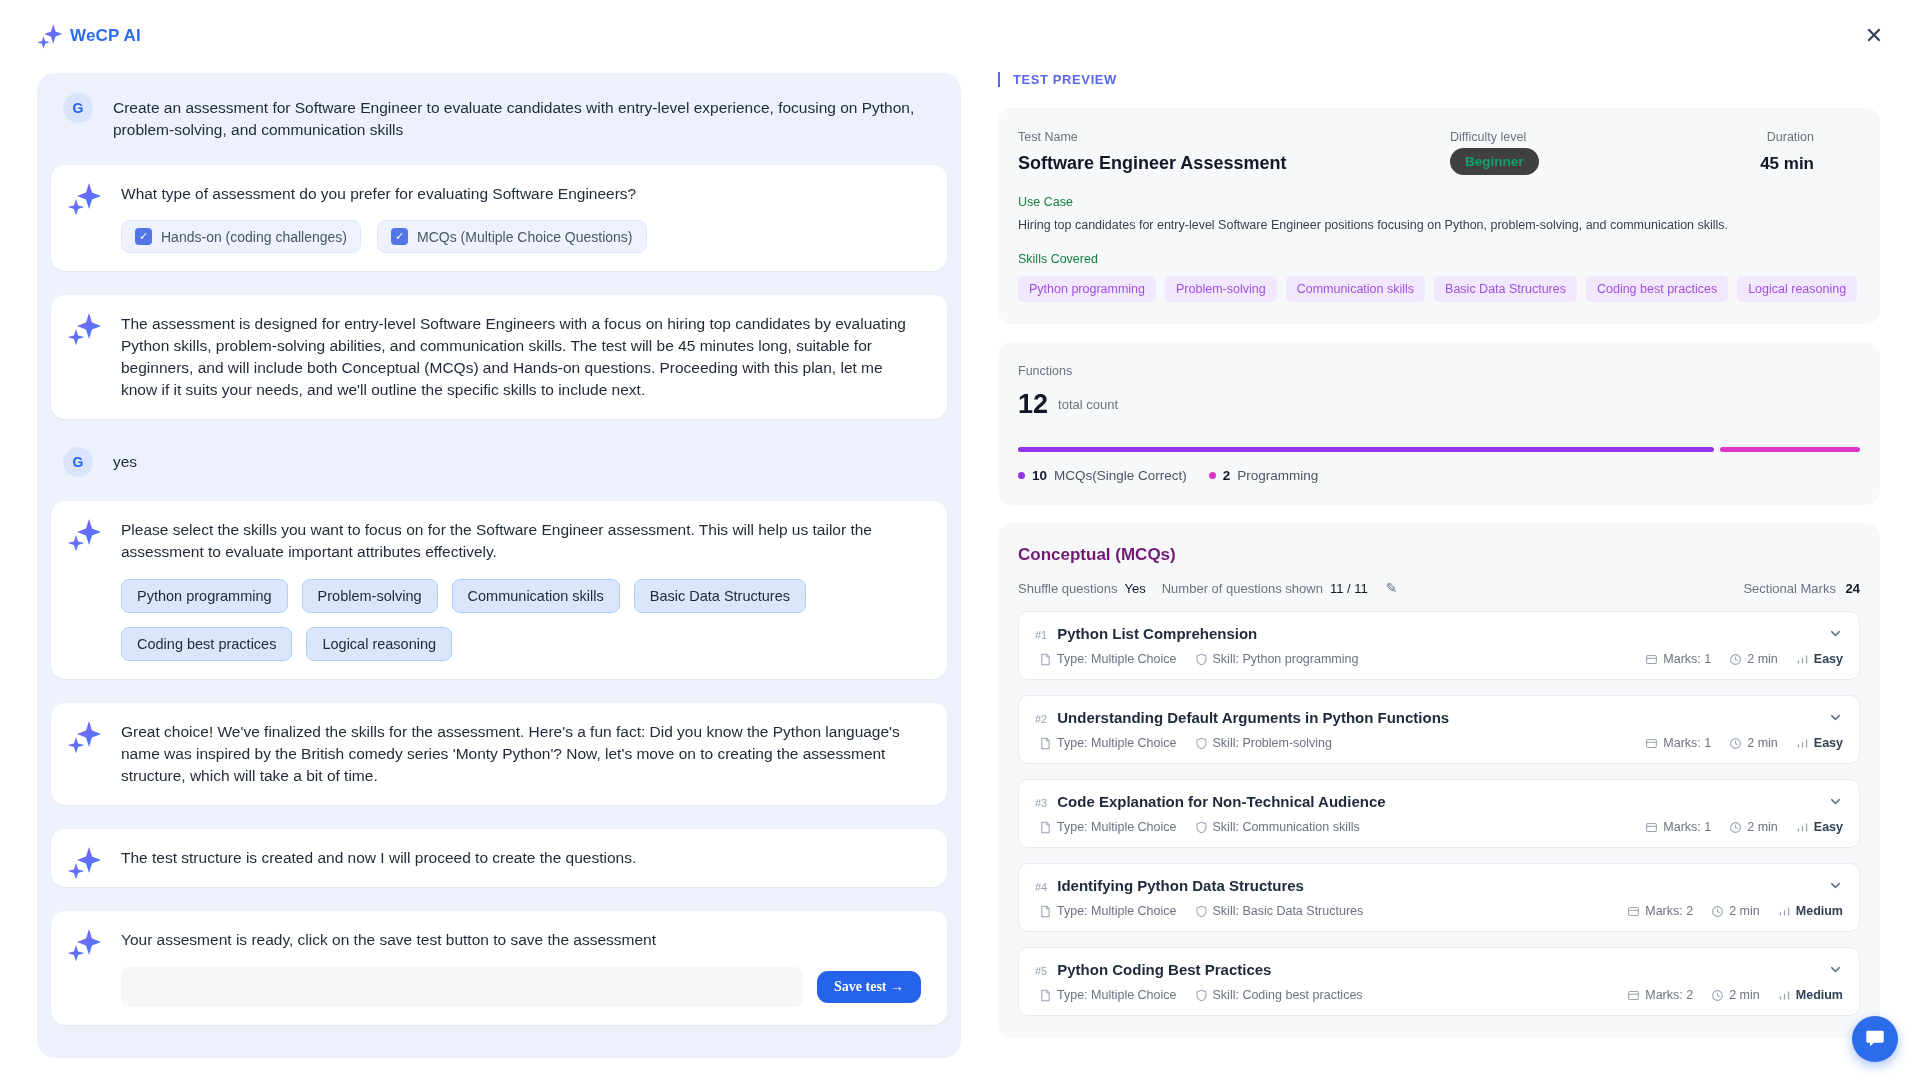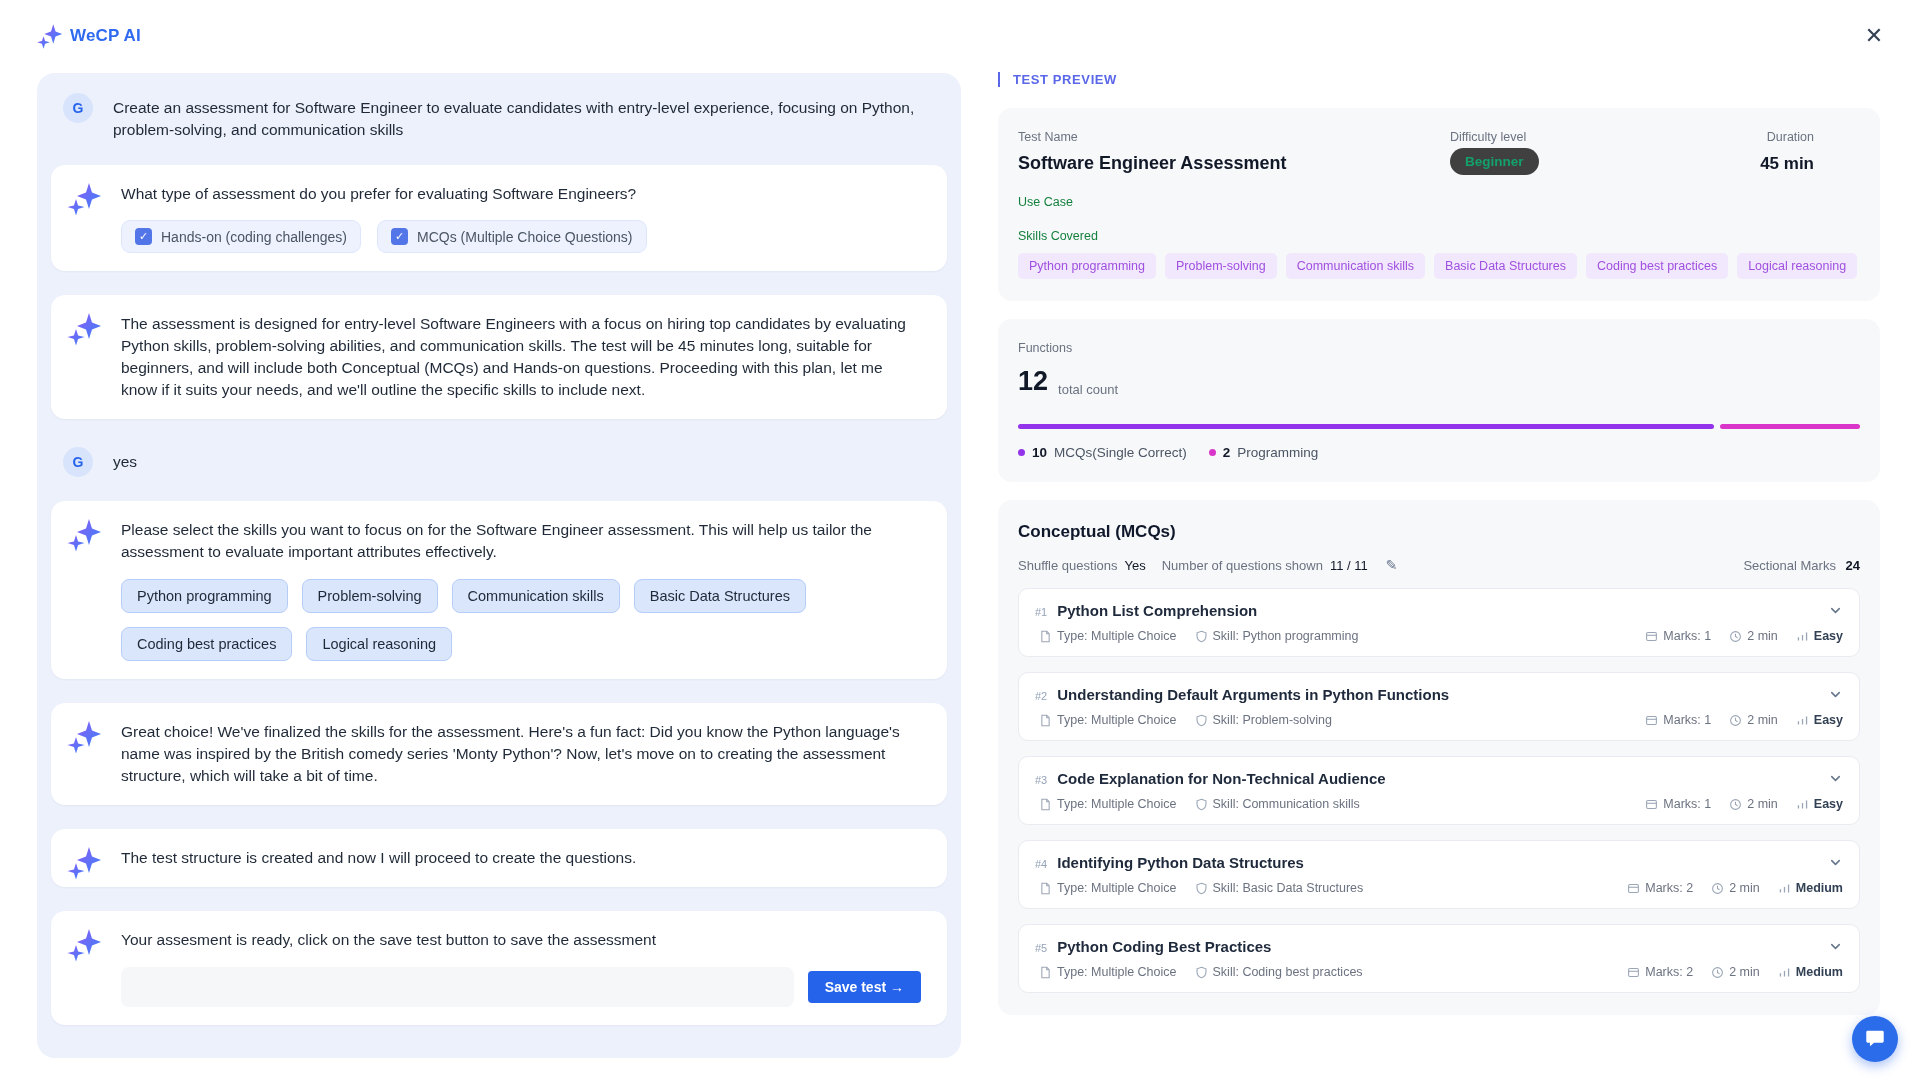--- a/index.html
+++ b/index.html
@@ -21,50 +21,50 @@
   .msg-ai{position:relative;background:#fff;border-radius:14px;padding:18px 26px 18px 70px;box-shadow:0 1px 2px rgba(30,41,59,.05)}
   .spark{position:absolute;left:15px;top:15px;width:36px;height:36px}
   .ai-text{font-size:15.5px;line-height:22px;color:#1f2937}
   .opt-row{display:flex;gap:16px;margin-top:15px}
   .opt-chip{display:inline-flex;align-items:center;gap:9px;background:#eef2fe;border:1px solid #dde6fc;border-radius:9px;padding:7px 13px;font-size:14px;color:#4b5563;cursor:pointer}
   .checkbox{width:17px;height:17px;border-radius:4px;background:#5276e8;color:#fff;font-size:11px;display:flex;align-items:center;justify-content:center}
   .skill-rows{display:flex;flex-wrap:wrap;gap:14px;margin-top:16px;max-width:740px}
   .skill-chip{background:#d9e6fc;border:1px solid #b6cdf9;border-radius:8px;padding:8px 15px;font-size:14.5px;color:#1f2937;cursor:pointer}
   .save-row{display:flex;align-items:center;gap:14px;margin-top:16px}
   .input-skel{flex:1;height:40px;border-radius:8px;background:#f6f7f9}
-  .save-btn{background:#2563eb;color:#fff;font-size:14px;font-weight:600;border:none;border-radius:4px;padding:8px 17px;cursor:pointer;font-family:Liberation Sans, sans-serif}
+  .save-btn{background:#2563eb;color:#fff;font-size:14px;font-weight:600;border:none;border-radius:11px;padding:8px 17px;cursor:pointer;font-family:Liberation Serif, serif}
 
   
   .preview-panel{position:absolute;left:998px;top:70px;width:882px;height:1010px}
   .preview-title{display:inline-block;font-size:13px;font-weight:600;letter-spacing:.6px;color:#5a67e8;border-left:2px solid #5a67e8;padding-left:13px;text-transform:uppercase}
   .card{background:#f7f8fa;border-radius:14px;padding:22px 20px;margin-top:18px}
   .card.info{margin-top:20px}
   .info-grid{display:grid;grid-template-columns:1fr 235px 175px;align-items:start}
   .lbl{font-size:12.5px;color:#6b7280}
   .test-name{font-size:18px;font-weight:700;color:#111827;margin-top:9px}
   .badge-green{display:inline-block;background:#404040;color:#13a06b;font-size:13.5px;font-weight:600;border-radius:15px;padding:6px 15px;margin-top:4px}
   .duration-col{text-align:right;padding-right:46px}
   .duration-val{font-size:17px;font-weight:700;color:#111827;margin-top:10px}
   .section-lbl{font-size:12.5px;color:#15803d;margin-top:20px}
   .usecase{font-size:12.5px;color:#374151;margin-top:9px;white-space:nowrap;overflow:hidden}
   .ptag-row{display:flex;flex-wrap:wrap;gap:9px;margin-top:10px}
   .ptag{background:#f2e8fd;color:#a050e0;font-size:12.5px;border-radius:5px;padding:6px 11px}
 
-  .qcount-row{display:flex;align-items:flex-end;gap:10px;margin-top:11px}
+  .qcount-row{display:flex;align-items:center;gap:10px;margin-top:11px}
   .qcount{font-size:27px;font-weight:700;color:#111827}
   .qcap{font-size:13px;color:#6b7280}
   .pbar{display:flex;gap:6px;margin-top:27px}
   .pseg{height:5px;border-radius:3px}
   .legend{display:flex;gap:22px;margin-top:16px;align-items:center}
   .leg{display:flex;align-items:center;gap:7px;font-size:13.5px}
   .dot{width:7px;height:7px;border-radius:50%}
   .leg b{color:#111827;font-weight:700}
   .leg .ltx{color:#4b5563}
 
-  .sec-title{font-size:17px;font-weight:700;color:#0f172a}
+  .sec-title{font-size:17px;font-weight:700;color:#701a75}
   .sec-meta{display:flex;align-items:center;margin-top:15px;font-size:13px}
   .sec-meta .g{color:#6b7280}
   .sec-meta .d{color:#111827;margin:0 16px 0 7px}
   .pencil{color:#64748b;font-size:14px;margin-left:2px;cursor:pointer}
   .sec-right{margin-left:auto;font-size:13px}
   .sec-right b{color:#111827;margin-left:6px}
   .q-list-lbl{font-size:12.5px;color:#6b7280;margin-top:20px}
   .q-card{background:#fff;border:1px solid #e9ebf1;border-radius:10px;padding:13px 16px;margin-top:15px;cursor:pointer}
   .q-card:first-of-type{margin-top:11px}
   .q-top{display:flex;align-items:center;gap:10px}
@@ -219,20 +219,21 @@
       <div>
         <div class="lbl">Difficulty level</div>
         <span class="badge-green">Beginner</span>
       </div>
       <div class="duration-col">
         <div class="lbl">Duration</div>
         <div class="duration-val">45 min</div>
       </div>
     </div>
     <div class="section-lbl">Use Case</div>
+    <div class="usecase">Hiring top candidates for entry-level Software Engineer positions focusing on Python, problem-solving, and communication skills.</div>
     <div class="section-lbl">Skills Covered</div>
     <div class="ptag-row">
       <span class="ptag">Python programming</span>
       <span class="ptag">Problem-solving</span>
       <span class="ptag">Communication skills</span>
       <span class="ptag">Basic Data Structures</span>
       <span class="ptag">Coding best practices</span>
       <span class="ptag">Logical reasoning</span>
     </div>
   </div>

